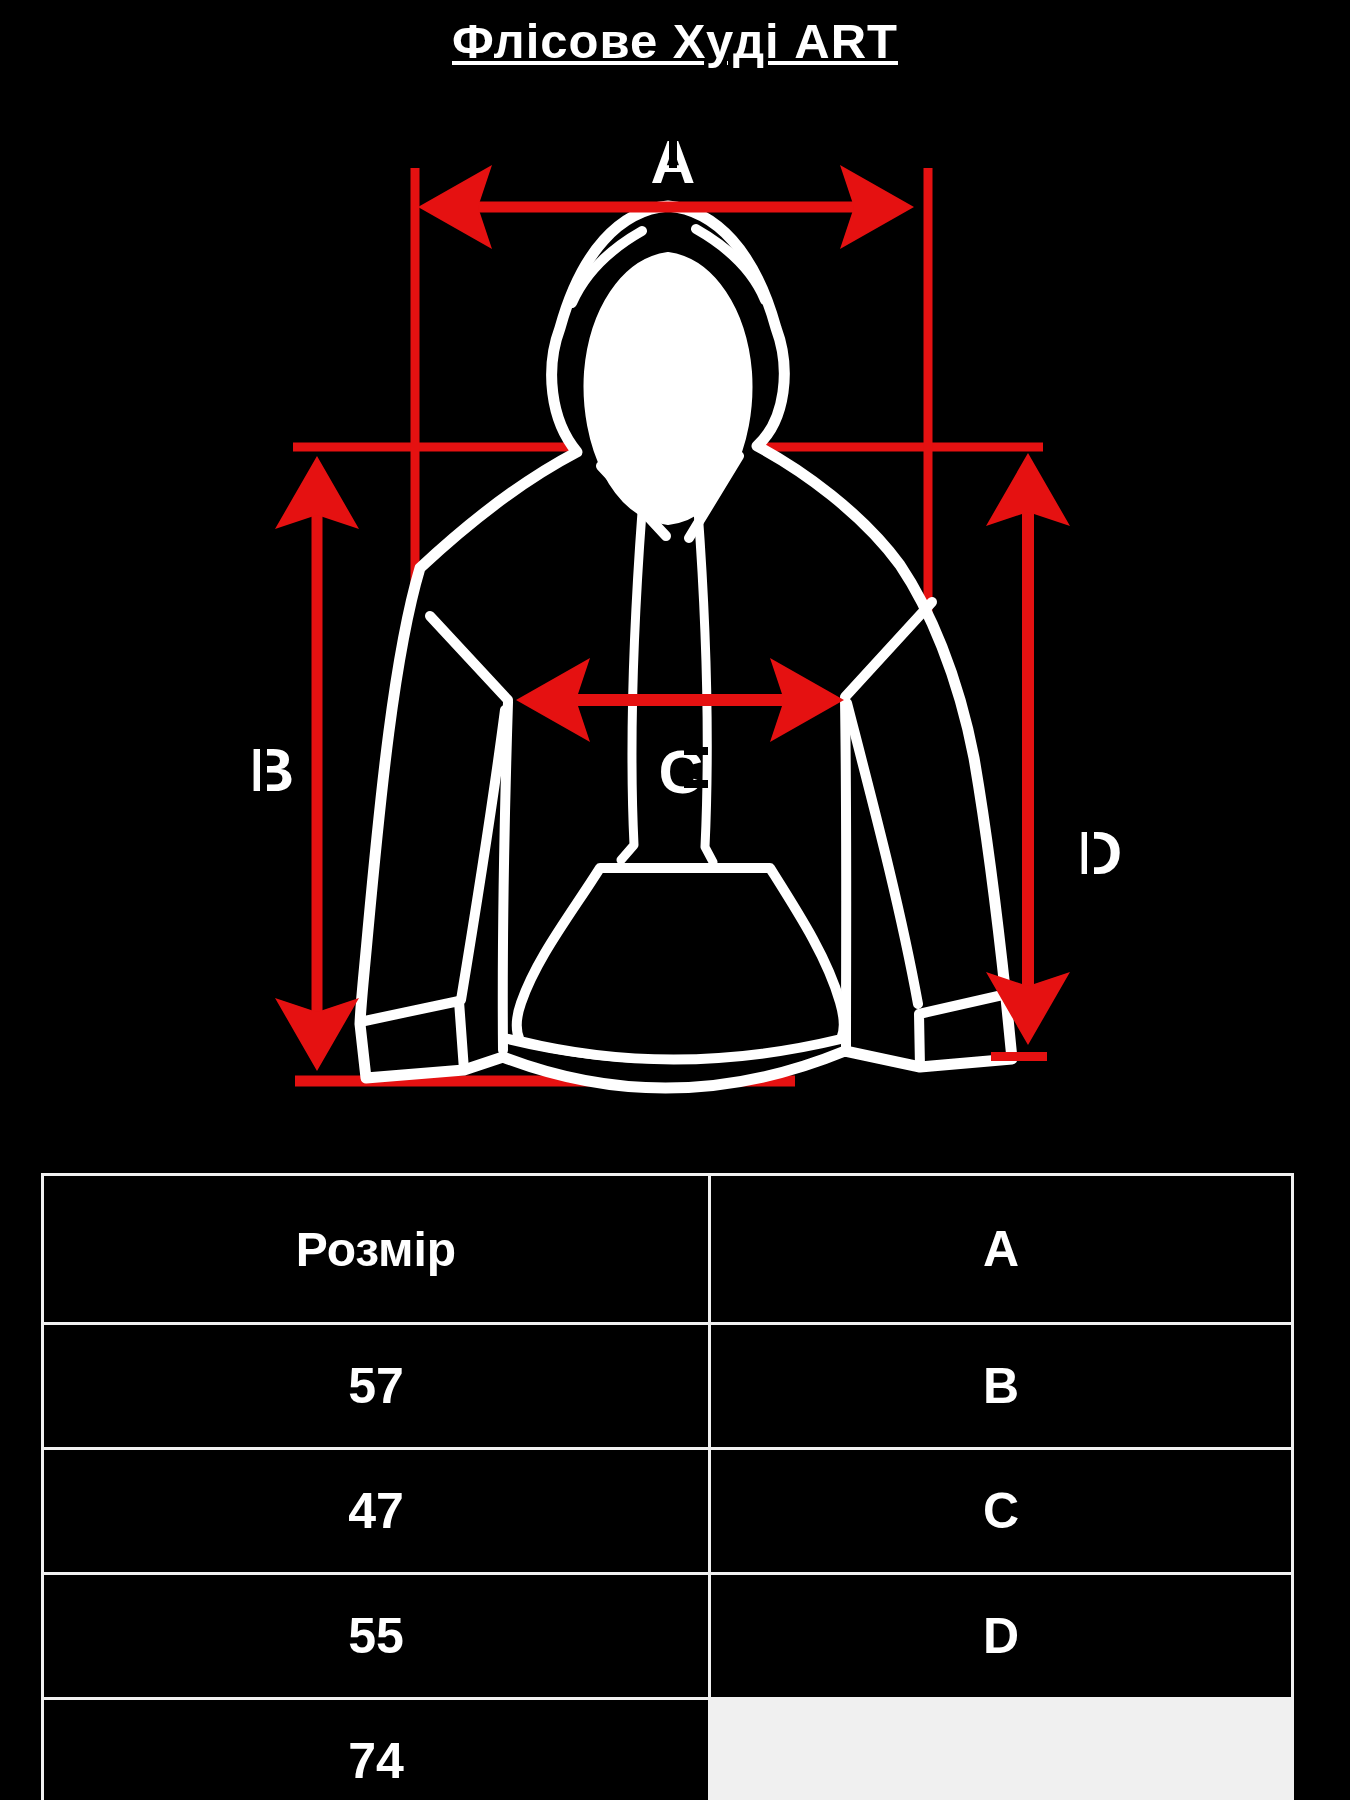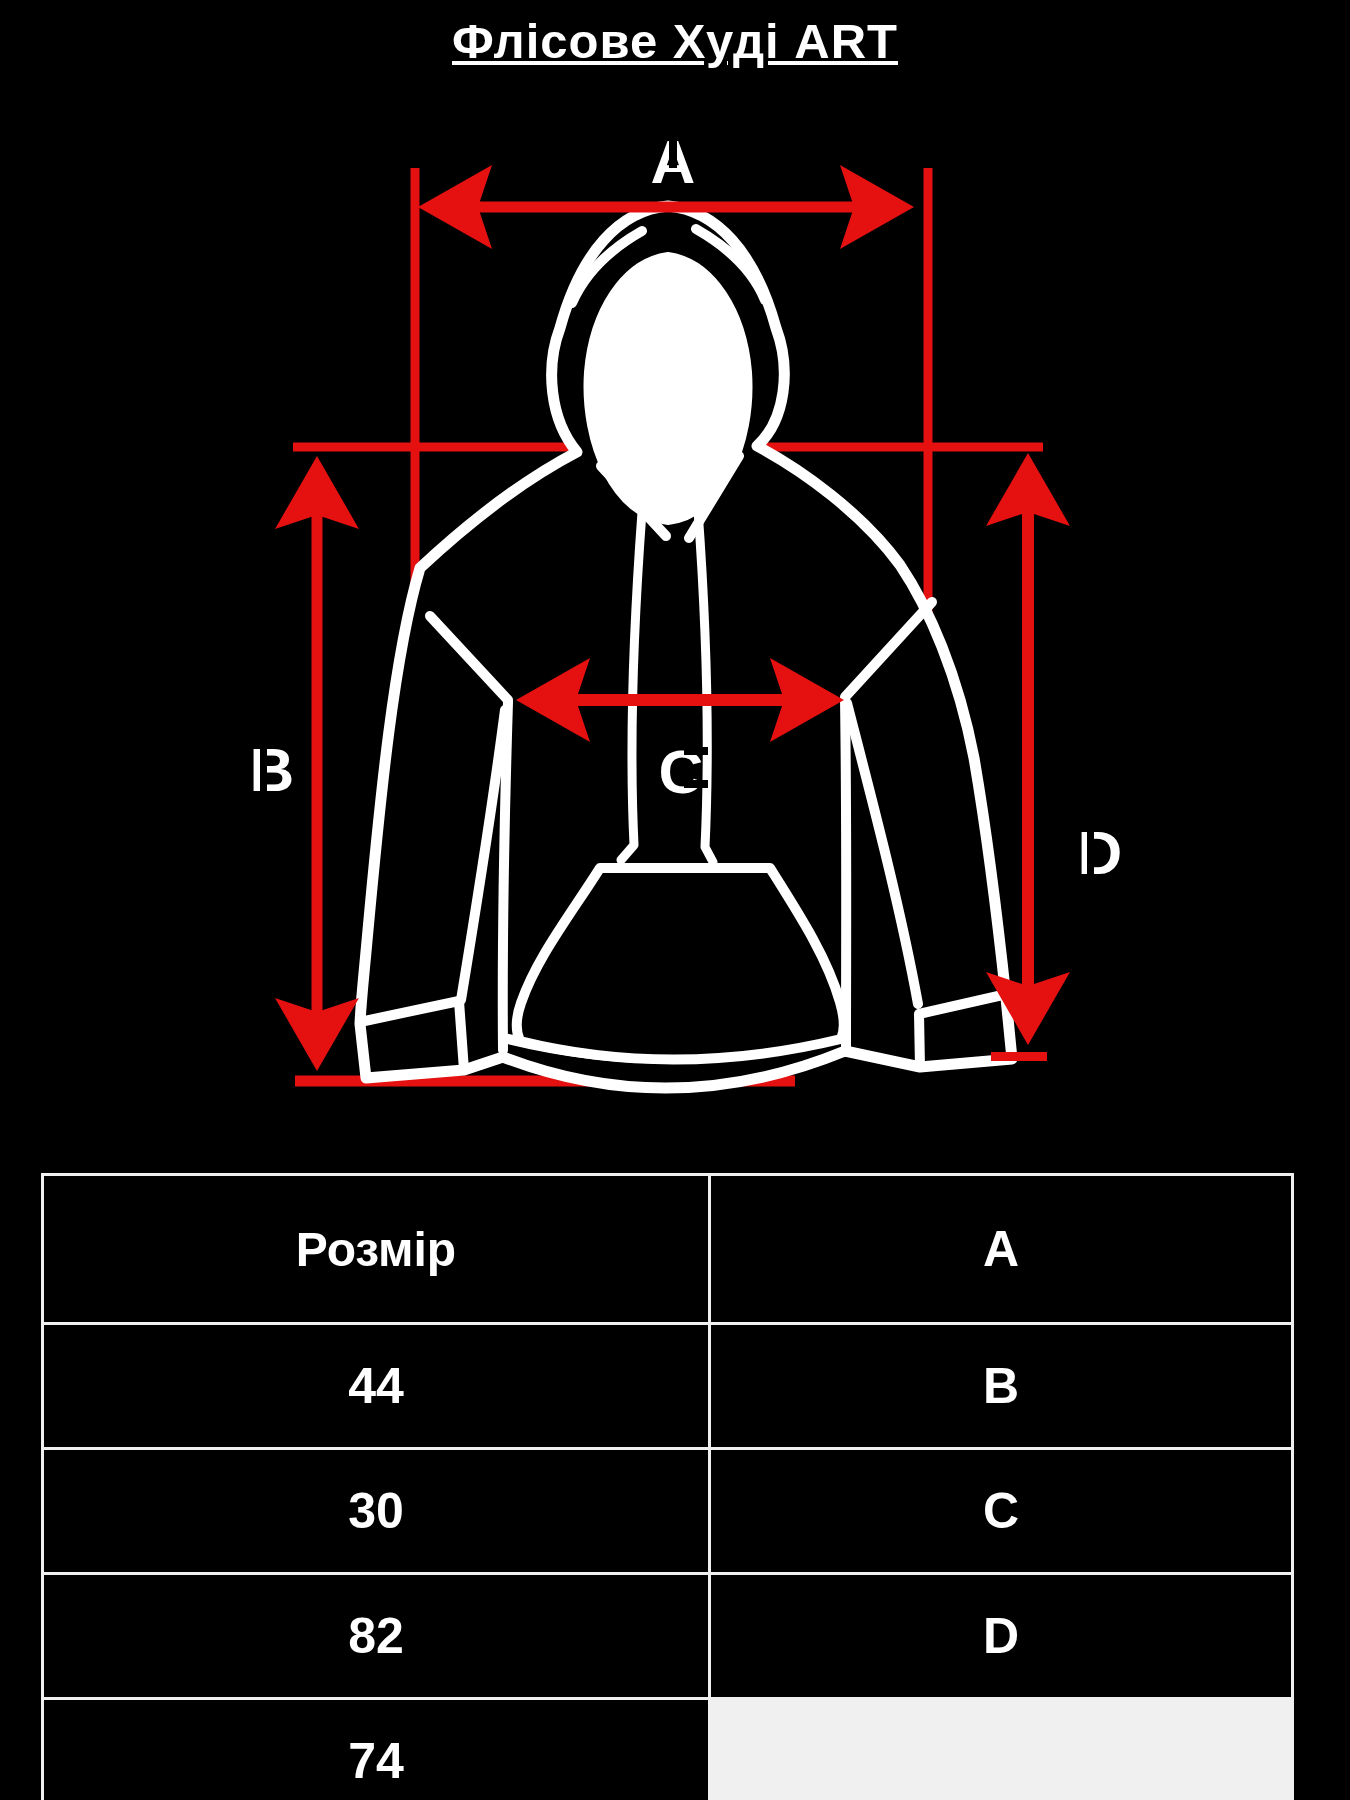--- a/index.html
+++ b/index.html
@@ -137,24 +137,24 @@
       <rect x="684" y="780" width="24" height="8" fill="#000"></rect>
       <text class="measure-letter" x="1100" y="874">D</text>
       <rect x="1087" y="819" width="7" height="60" fill="#000"></rect>
     </g>
   </svg>
 
   <div id="size-table">
     <div class="cell hdr-dim">Розмір</div>
 
     <div class="cell">A</div>
-    <div class="cell">44</div>
+    <div class="cell">57</div>
 
     <div class="cell">B</div>
-    <div class="cell">30</div>
+    <div class="cell">47</div>
 
     <div class="cell">C</div>
-    <div class="cell">82</div>
+    <div class="cell">55</div>
 
     <div class="cell">D</div>
     <div class="cell">74</div>
   </div>
 </div>
 
 </body></html>

